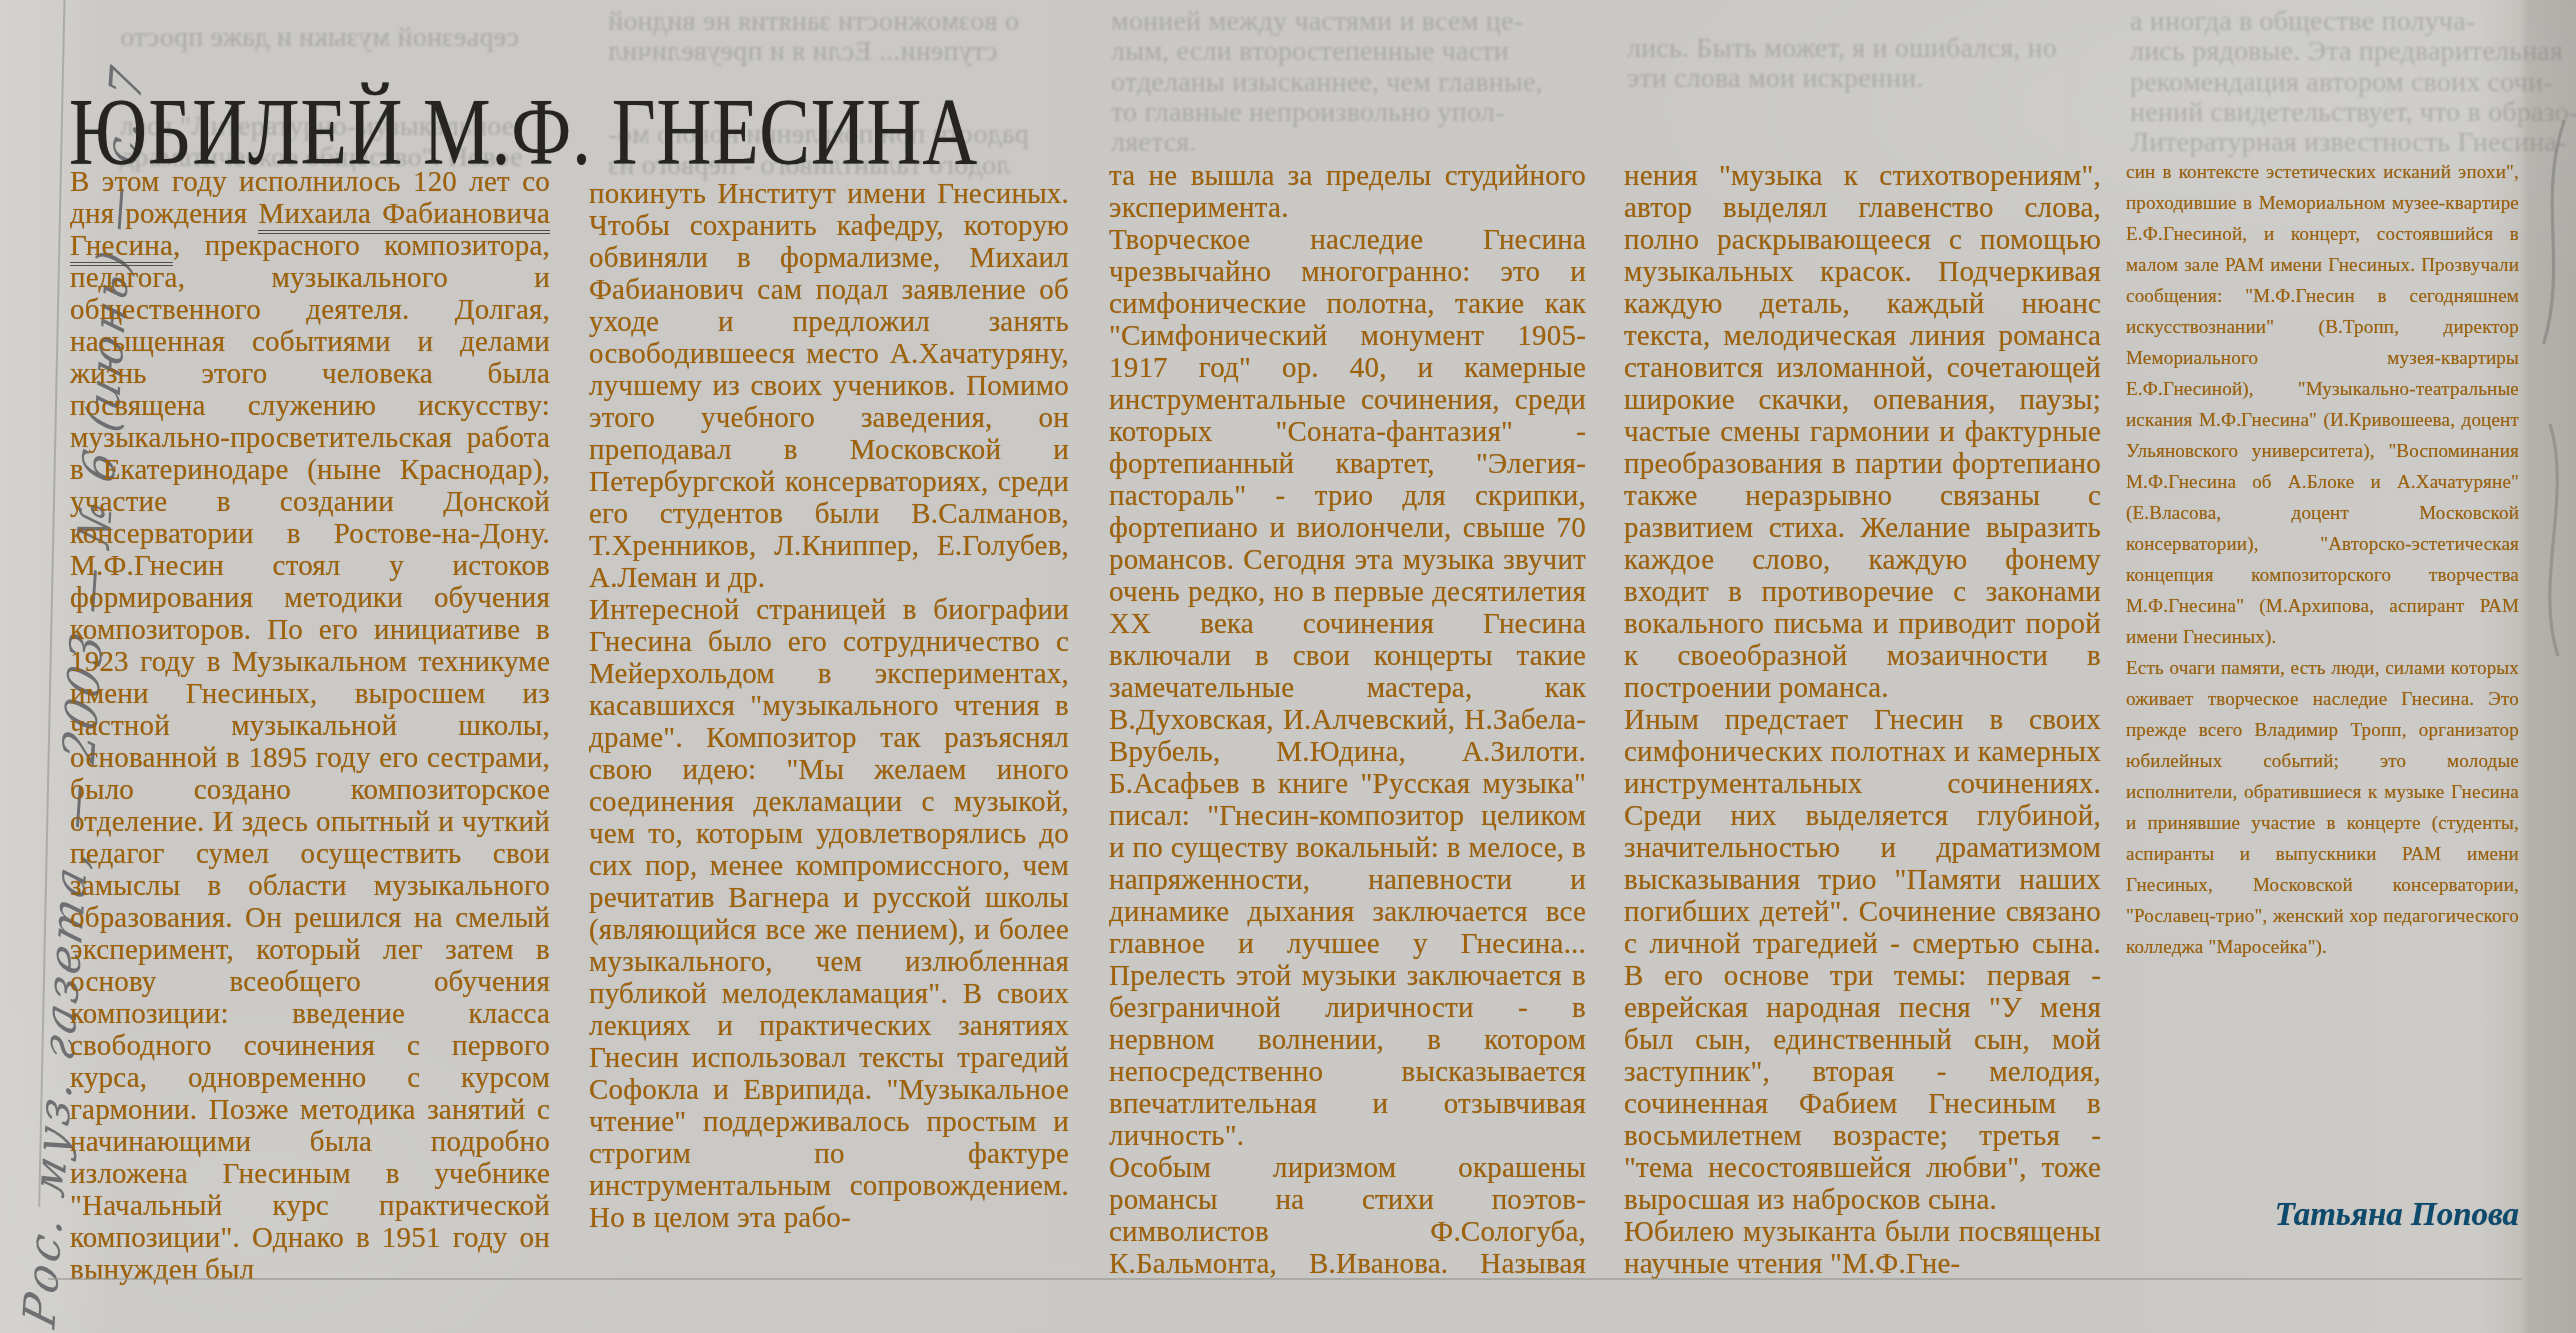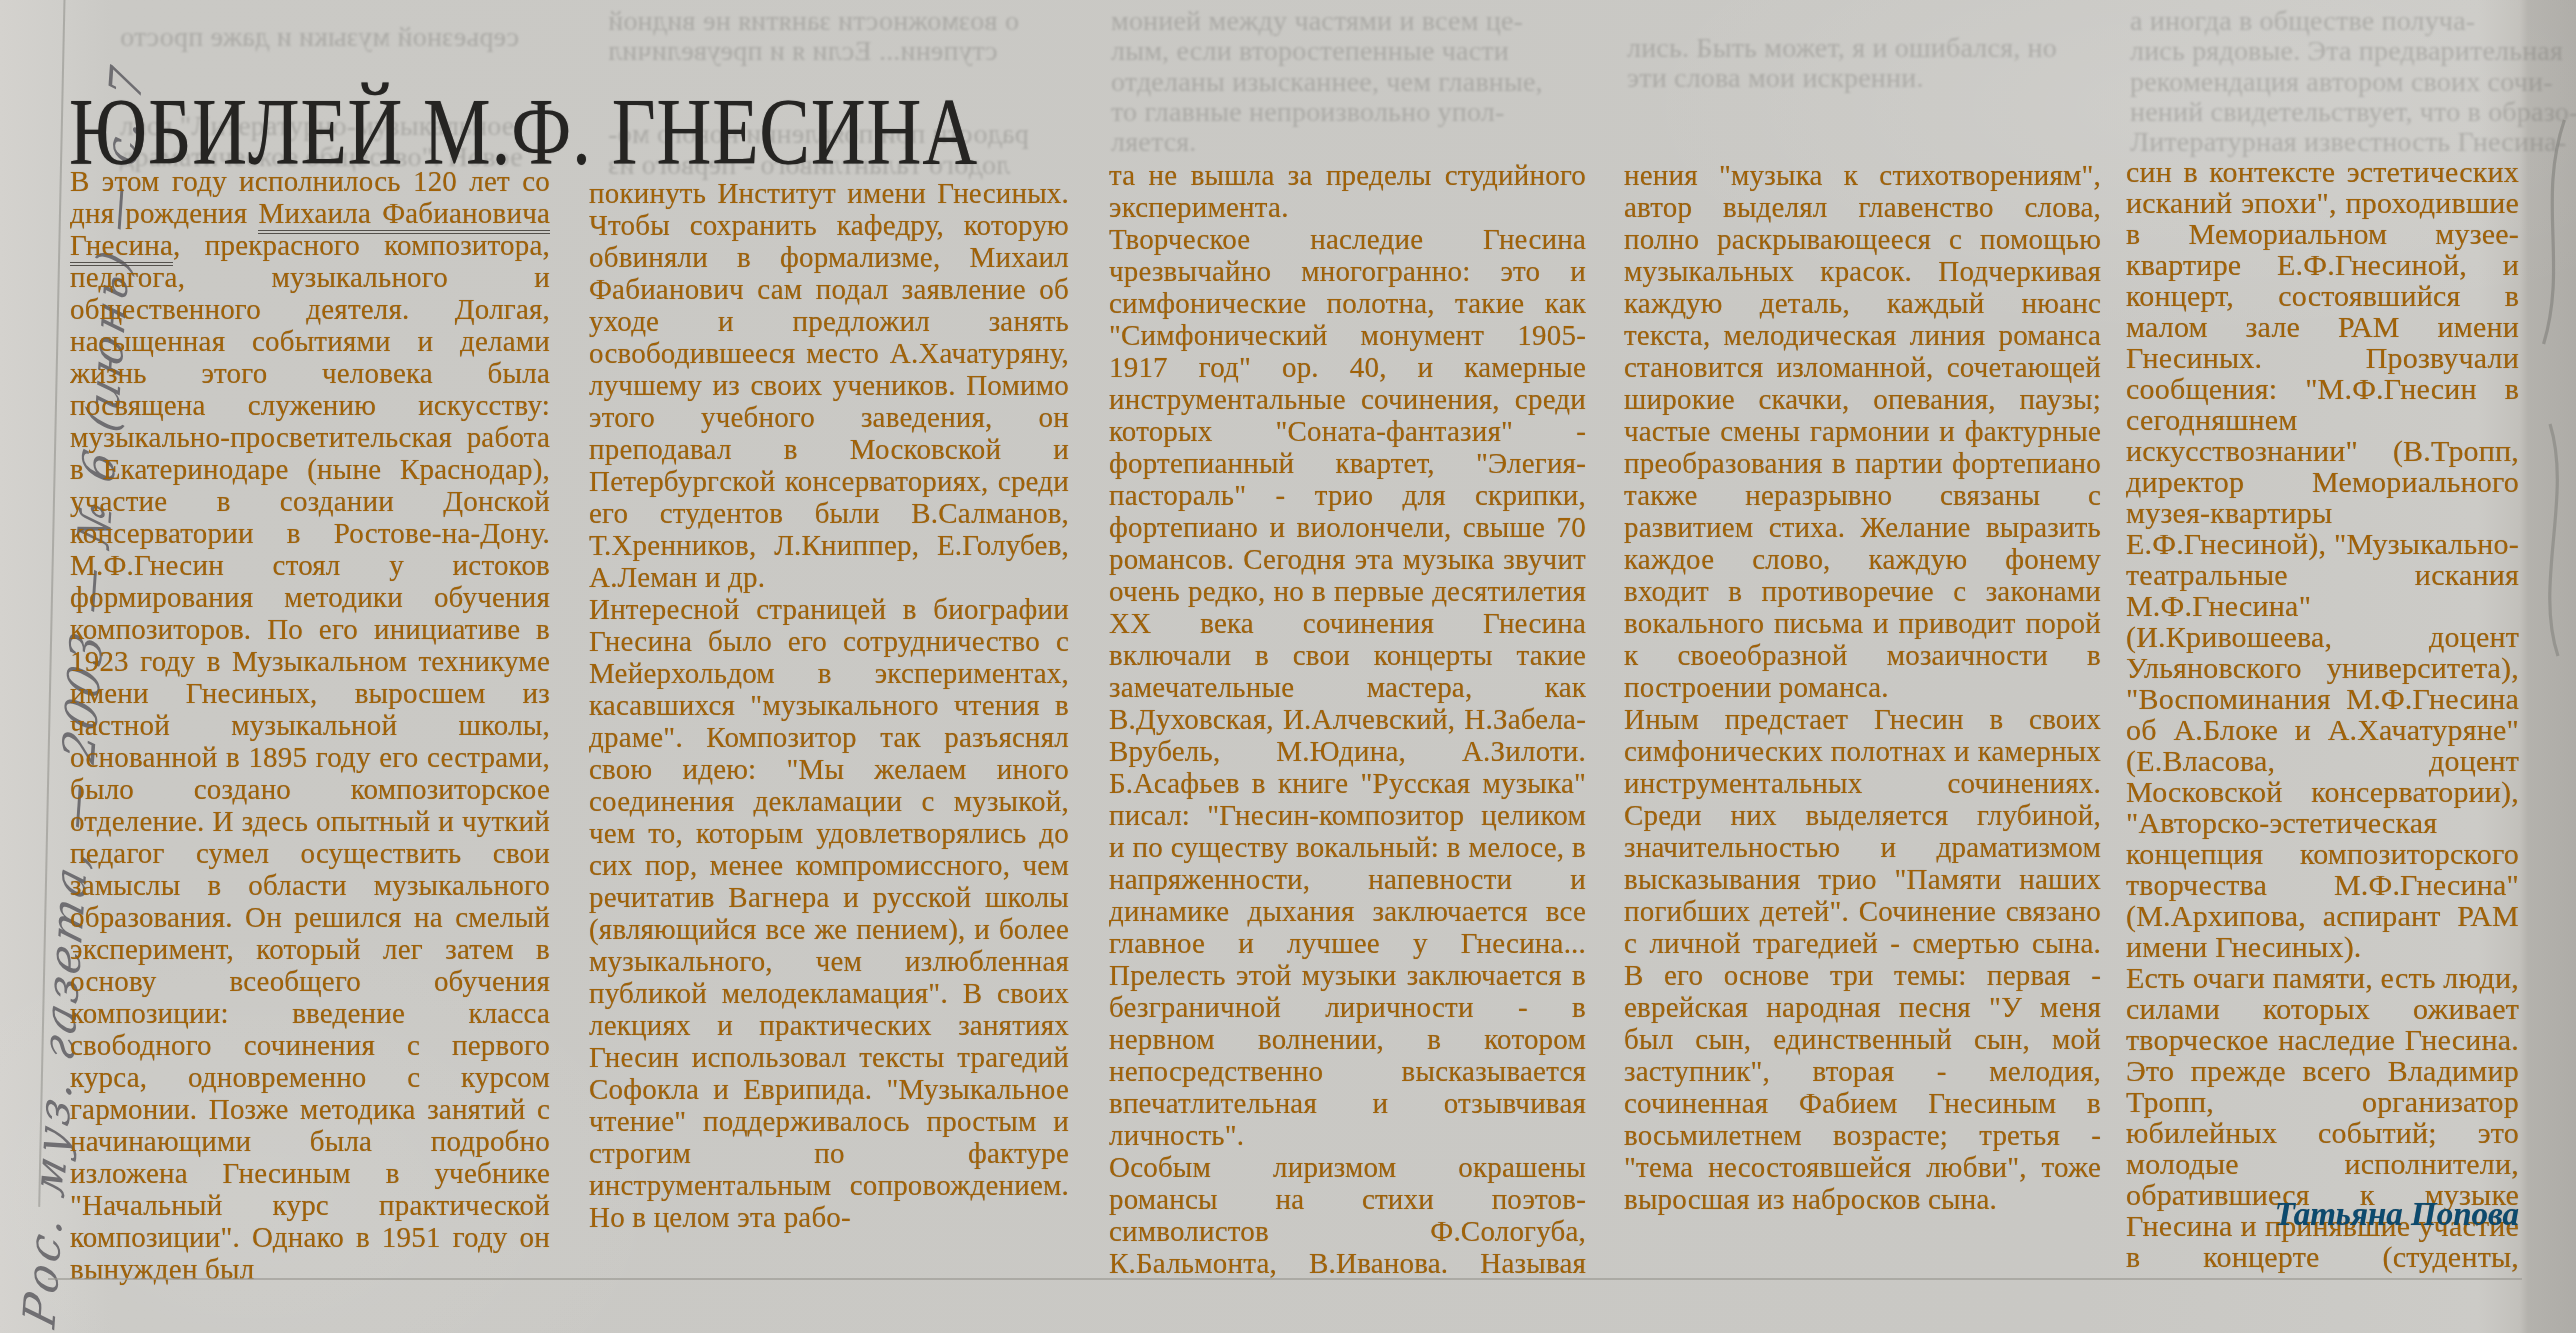--- a/index.html
+++ b/index.html
@@ -21,21 +21,21 @@
     position:absolute;text-align:justify;color:#a16207;
     font-size:29px;line-height:32px;letter-spacing:0.2px;
     height:1126px;overflow:hidden;
     text-shadow:0 0 0.8px rgba(30,28,26,.38);
   }
   .col p{margin:0;}
   .col1{left:70px;top:165px;width:480px;}
   .col2{left:589px;top:177px;width:480px;}
   .col3{left:1109px;top:159px;width:477px;}
   .col4{left:1624px;top:159px;width:477px;}
-  .col5{left:2126px;top:156px;width:393px;font-size:30px;line-height:31px;}
+  .col5{left:2126px;top:156px;width:393px;font-size:19px;line-height:31px;}
   .pen-underline{
     border-bottom:4px double #54514c;padding-bottom:0.8px;
   }
   .byline{
     position:absolute;left:2126px;top:1196px;width:393px;text-align:right;
     font-style:italic;font-weight:700;font-size:33px;color:#0c4a6e;
     text-shadow:0 0 0.8px rgba(30,28,26,.4);
   }
   .margin-note{
     position:absolute;left:12.8px;top:1318px;width:1311px;
@@ -99,20 +99,21 @@
 
 <div class="col col3">
   <p>та не вышла за пределы студийного эксперимента.</p>
   <p>Творческое наследие Гнесина чрезвычайно многогранно: это и симфонические полотна, такие как "Симфонический монумент 1905-1917 год" ор. 40, и камерные инструментальные сочинения, среди которых "Соната-фантазия" - фортепианный квартет, "Элегия-пастораль" - трио для скрипки, фортепиано и виолончели, свыше 70 романсов. Сегодня эта музыка звучит очень редко, но в первые десятилетия XX века сочинения Гнесина включали в свои концерты такие замечательные мастера, как В.Духовская, И.Алчевский, Н.Забела-Врубель, М.Юдина, А.Зилоти. Б.Асафьев в книге "Русская музыка" писал: "Гнесин-композитор целиком и по существу вокальный: в мелосе, в напряженности, напевности и динамике дыхания заключается все главное и лучшее у Гнесина... Прелесть этой музыки заключается в безграничной лиричности - в нервном волнении, в котором непосредственно высказывается впечатлительная и отзывчивая личность".</p>
   <p>Особым лиризмом окрашены романсы на стихи поэтов-символистов Ф.Сологуба, К.Бальмонта, В.Иванова. Называя свои сочи-</p>
 </div>
 
 <div class="col col4">
   <p>нения "музыка к стихотворениям", автор выделял главенство слова, полно раскрывающееся с помощью музыкальных красок. Подчеркивая каждую деталь, каждый нюанс текста, мелодическая линия романса становится изломанной, сочетающей широкие скачки, опевания, паузы; частые смены гармонии и фактурные преобразования в партии фортепиано также неразрывно связаны с развитием стиха. Желание выразить каждое слово, каждую фонему входит в противоречие с законами вокального письма и приводит порой к своеобразной мозаичности в построении романса.</p>
   <p>Иным предстает Гнесин в своих симфонических полотнах и камерных инструментальных сочинениях. Среди них выделяется глубиной, значительностью и драматизмом высказывания трио "Памяти наших погибших детей". Сочинение связано с личной трагедией - смертью сына. В его основе три темы: первая - еврейская народная песня "У меня был сын, единственный сын, мой заступник", вторая - мелодия, сочиненная Фабием Гнесиным в восьмилетнем возрасте; третья - "тема несостоявшейся любви", тоже выросшая из набросков сына.</p>
+  <p>Юбилею музыканта были посвящены научные чтения "М.Ф.Гне-</p>
 </div>
 
 <div class="col col5">
   <p>син в контексте эстетических исканий эпохи", проходившие в Мемориальном музее-квартире Е.Ф.Гнесиной, и концерт, состоявшийся в малом зале РАМ имени Гнесиных. Прозвучали сообщения: "М.Ф.Гнесин в сегодняшнем искусствознании" (В.Тропп, директор Мемориального музея-квартиры Е.Ф.Гнесиной), "Музыкально-театральные искания М.Ф.Гнесина" (И.Кривошеева, доцент Ульяновского университета), "Воспоминания М.Ф.Гнесина об А.Блоке и А.Хачатуряне" (Е.Власова, доцент Московской консерватории), "Авторско-эстетическая концепция композиторского творчества М.Ф.Гнесина" (М.Архипова, аспирант РАМ имени Гнесиных).</p>
   <p>Есть очаги памяти, есть люди, силами которых оживает творческое наследие Гнесина. Это прежде всего Владимир Тропп, организатор юбилейных событий; это молодые исполнители, обратившиеся к музыке Гнесина и принявшие участие в концерте (студенты, аспиранты и выпускники РАМ имени Гнесиных, Московской консерватории, "Рославец-трио", женский хор педагогического колледжа "Маросейка").</p>
 </div>
 
 <div class="byline">Татьяна Попова</div>
 
 <div class="bottom-rule"></div>

